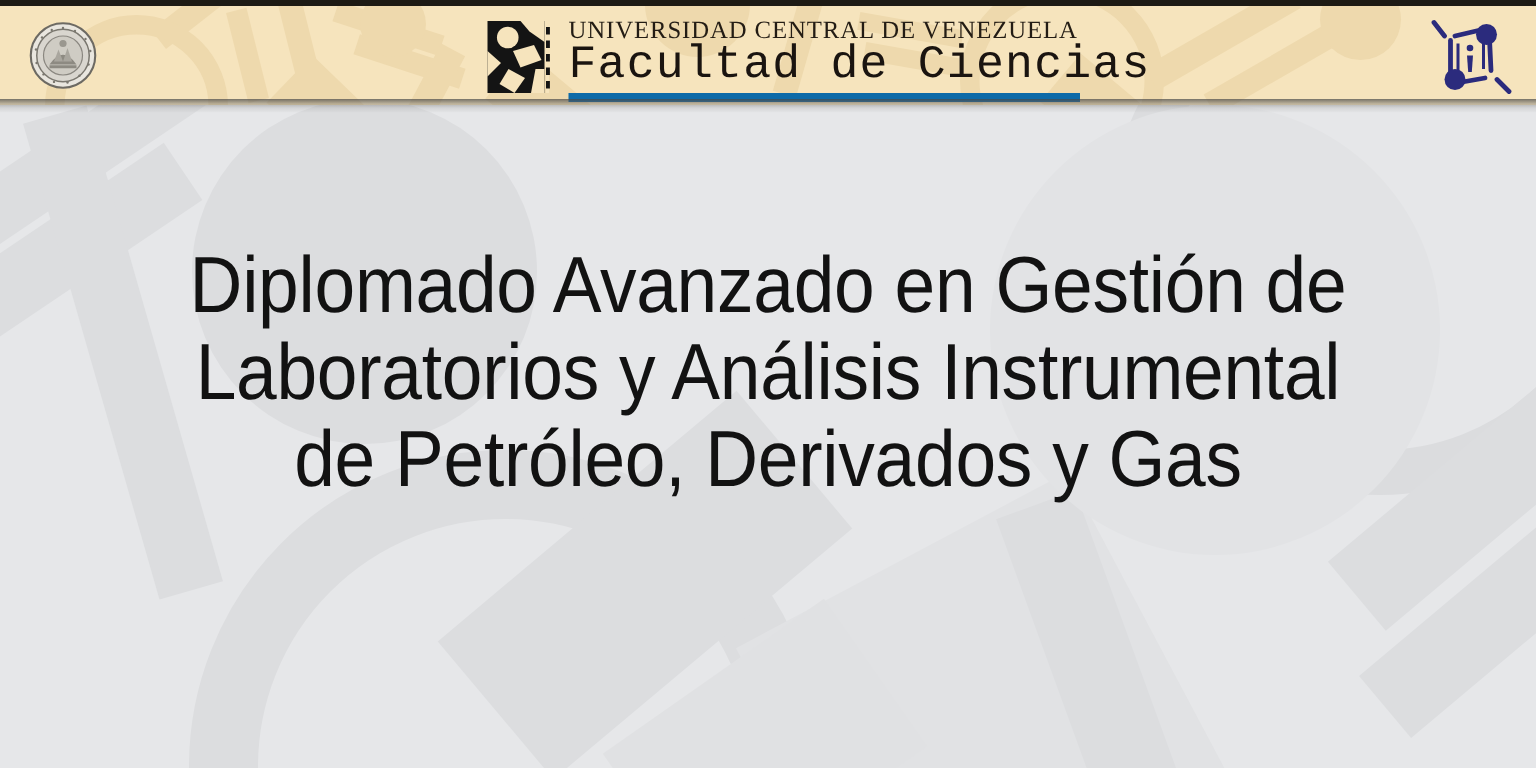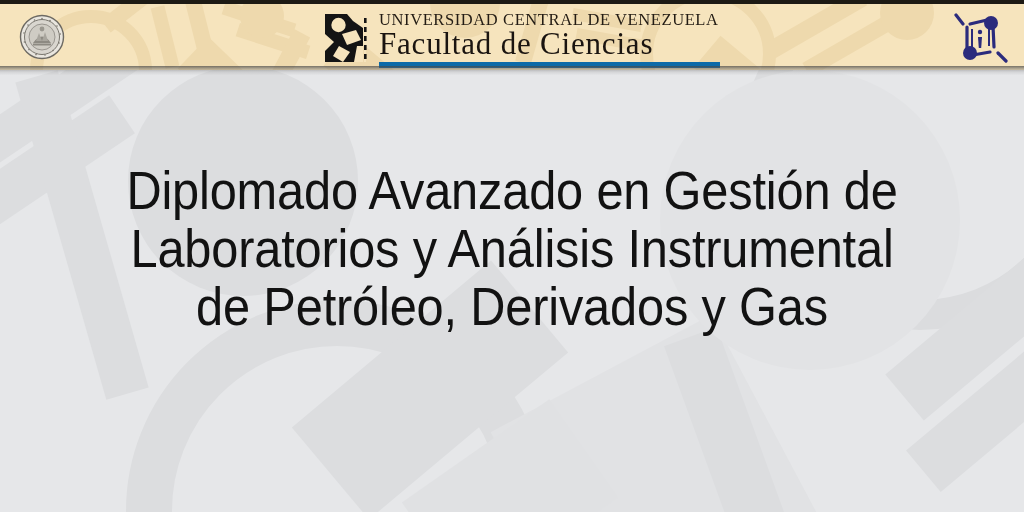--- a/index.html
+++ b/index.html
@@ -121,21 +121,21 @@
     font-size: 16.5px;
     letter-spacing: 0.6px;
     color: #231c14;
     line-height: 18px;
     white-space: nowrap;
     font-variant: small-caps;
     text-transform: uppercase;
     margin-top: 3px;
   }
   #faculty-name {
-    font-family: Liberation Serif, serif;
+    font-family: Liberation Mono, monospace;
     font-size: 31px;
     letter-spacing: 0.8px;
     color: #1a1410;
     line-height: 32px;
     white-space: nowrap;
     margin-top: -1px;
   }
   #faculty-rule {
     margin-top: 2px;
     width: 341px;

